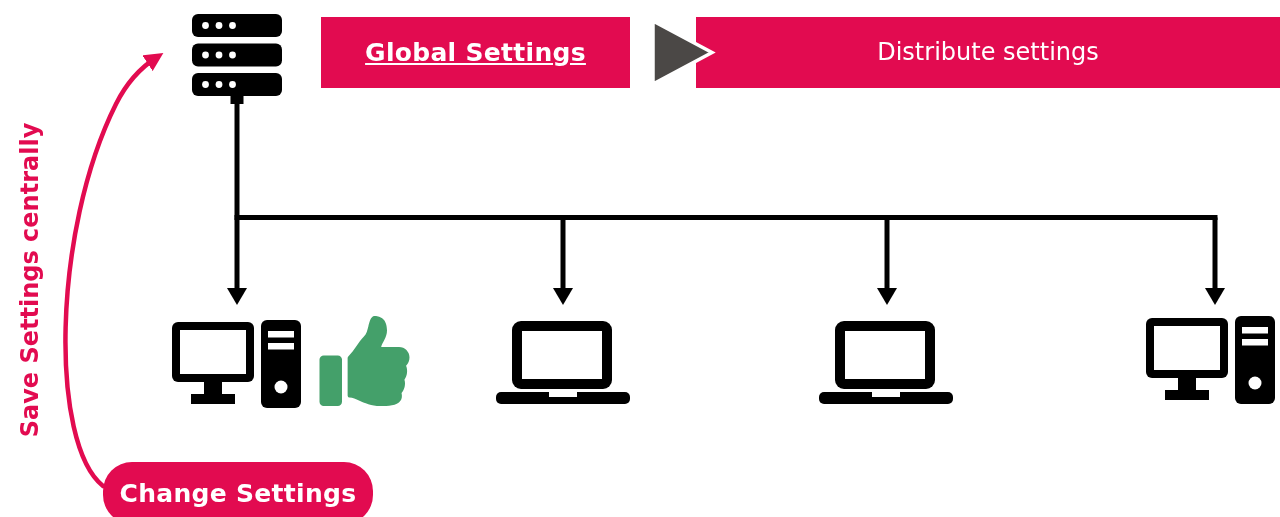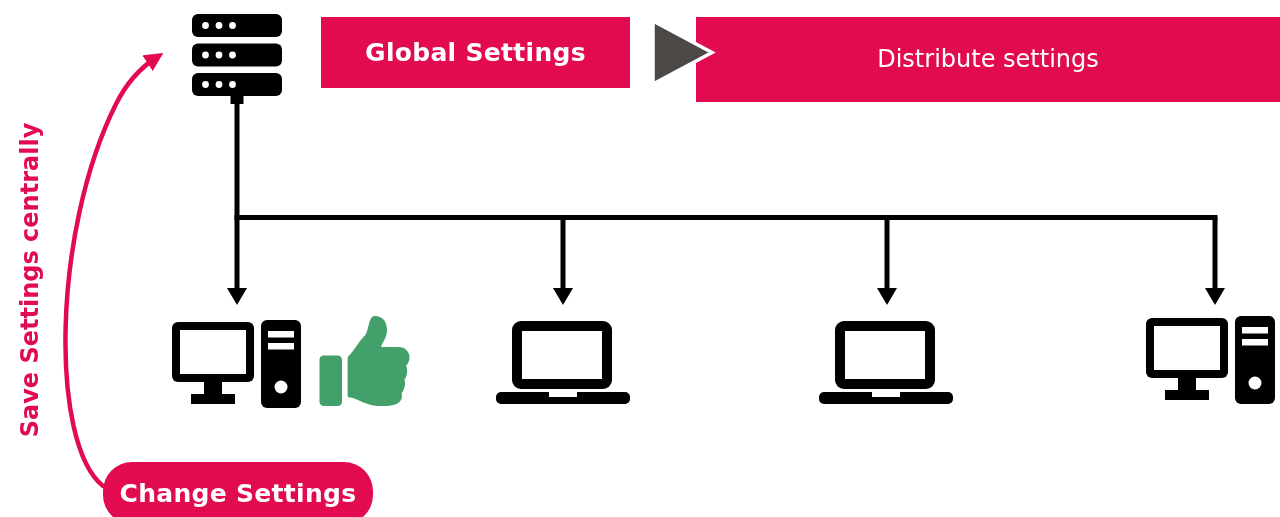--- a/index.html
+++ b/index.html
@@ -7,22 +7,22 @@
     position:relative;width:1280px;height:517px;background:#ffffff;
     font-family:"DejaVu Sans","Liberation Sans",sans-serif;overflow:hidden;
   }
   .abs{position:absolute;}
   .flow-box{
     background:#e20b50;color:#ffffff;display:flex;align-items:center;justify-content:center;
     text-align:center;z-index:2;
   }
   .bold-label{font-weight:bold;font-size:25px;letter-spacing:0.3px;}
   .light-label{font-weight:normal;font-size:24px;line-height:31px;}
-  #global-box{left:321px;top:17px;width:309px;height:71px;}
-  #distribute-box{left:696px;top:17px;width:584px;height:85px;}
+  #global-box{left:321px;top:17px;width:309px;height:71px;text-decoration:underline;}
+  #distribute-box{left:696px;top:17px;width:584px;height:71px;}
   #change-box{left:103px;top:462px;width:270px;height:62px;border-radius:29px;}
   #server-icon{left:192px;top:14px;width:90px;height:90px;z-index:2;}
   #overlay-svg{left:0;top:0;width:1280px;height:517px;z-index:3;pointer-events:none;}
   #vertical-label{
     left:16px;top:442px;width:324px;transform:rotate(-90deg);transform-origin:0 0;
     color:#e20b50;font-weight:bold;font-size:24px;text-align:center;white-space:nowrap;z-index:2;
   }
   .ws-icon{z-index:2;}
   #desktop-1{left:172px;top:320px;}
   #thumbs-up{left:318px;top:316px;}

